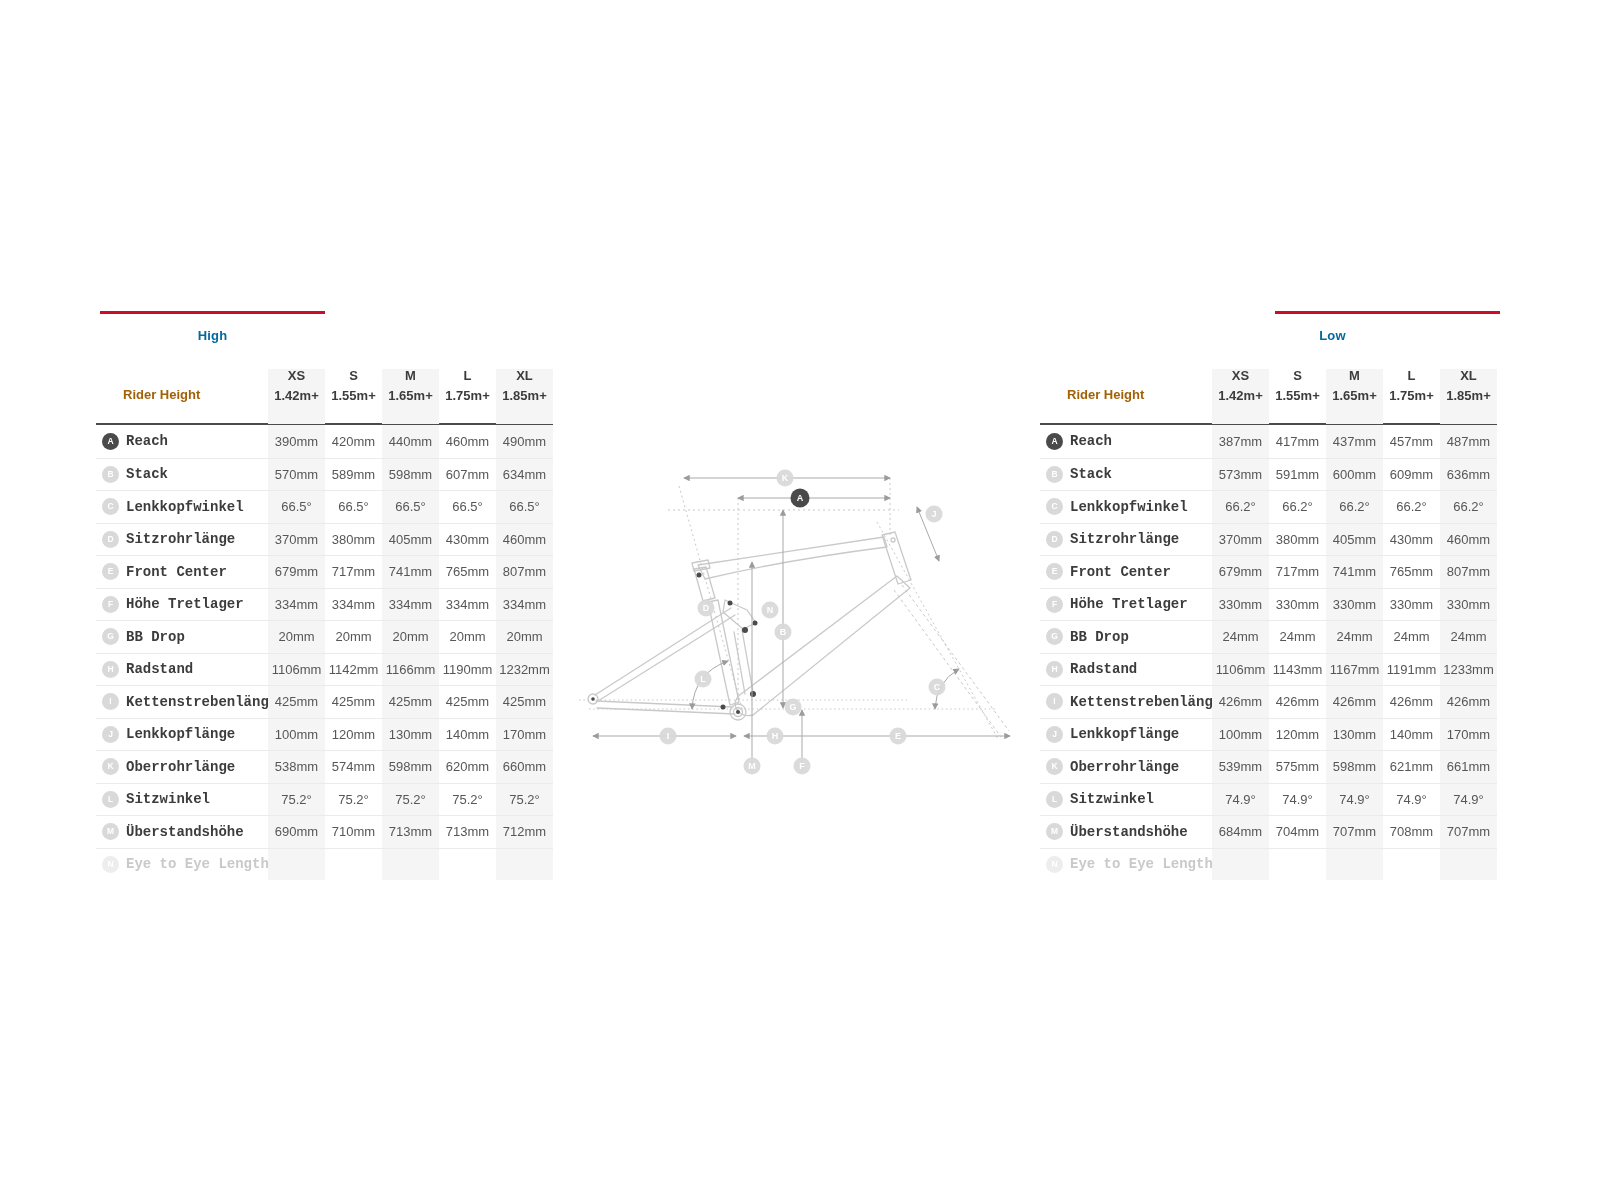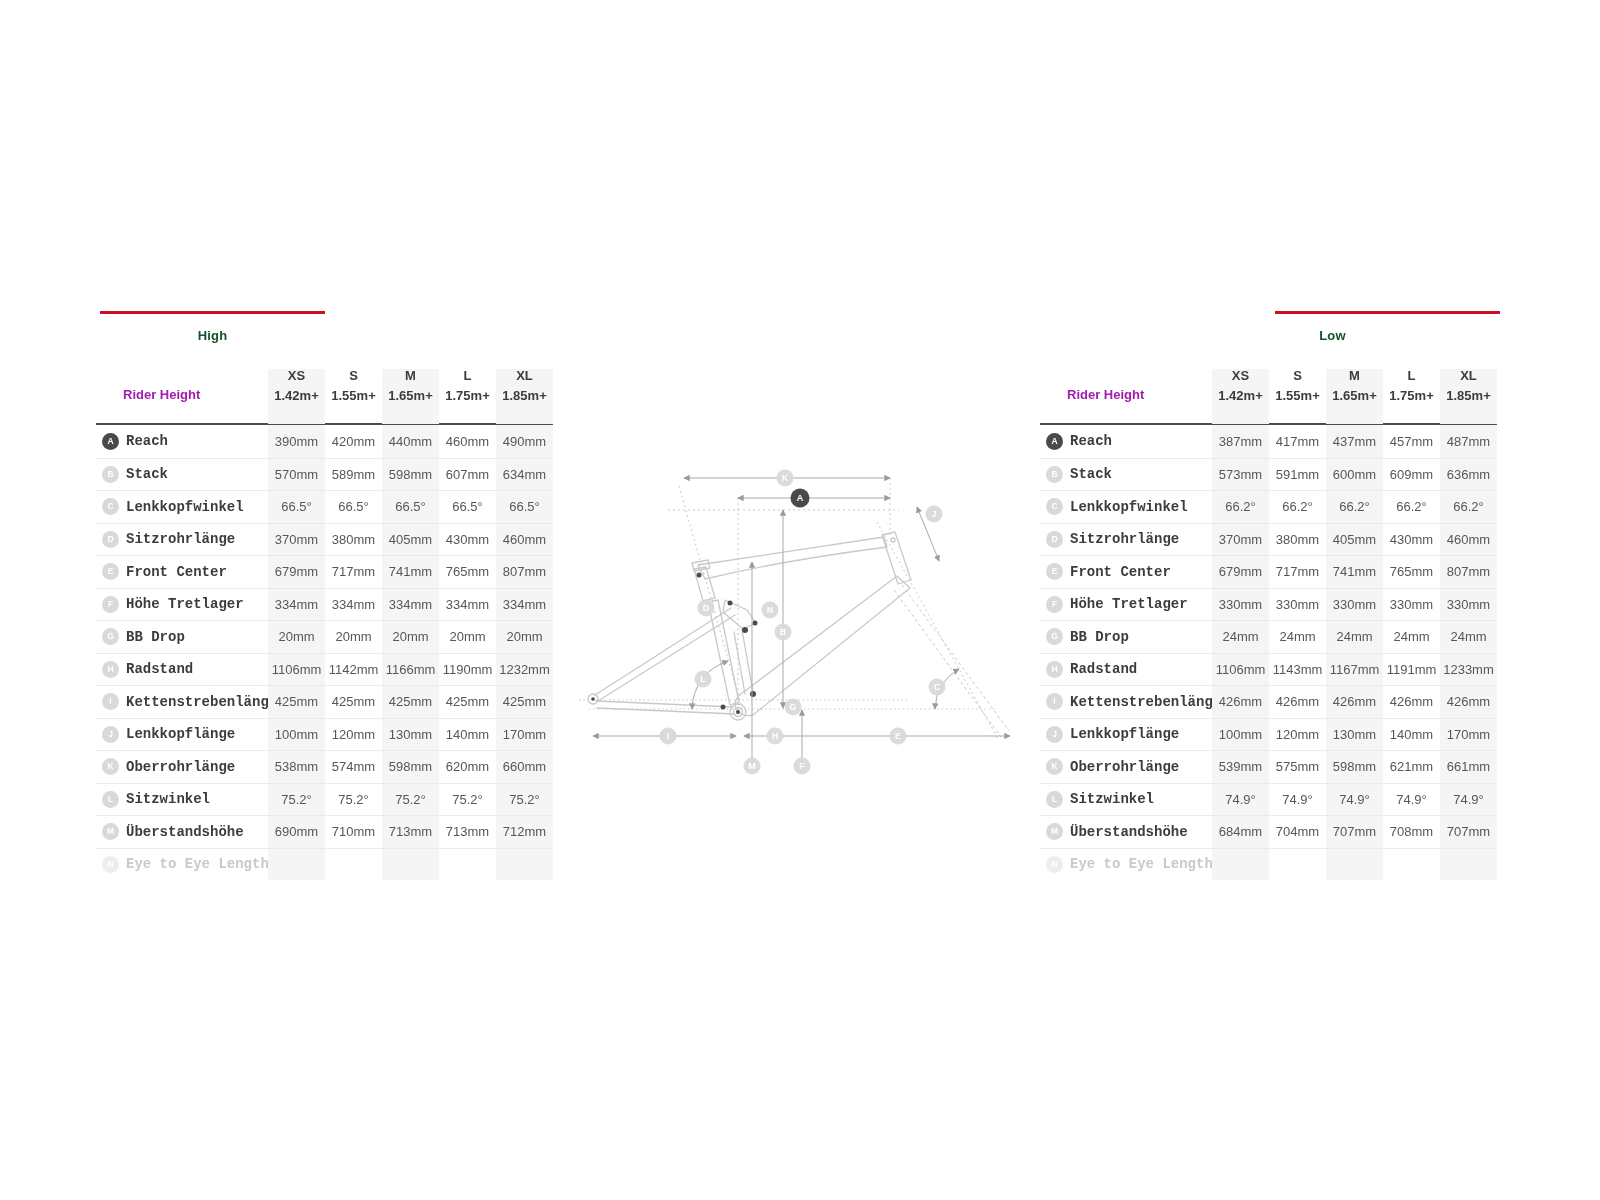--- a/index.html
+++ b/index.html
@@ -4,33 +4,33 @@
 <style>
   *{box-sizing:border-box;}
   html,body{margin:0;padding:0;}
   body{width:1600px;height:1200px;position:relative;background:#ffffff;
        font-family:"Liberation Sans",sans-serif;overflow:hidden;}
 
   .sec-line{position:absolute;top:311px;width:225px;height:3px;background:#cb0d25;}
   .sec-line-high{left:100px;}
   .sec-line-low{left:1275px;}
   .sec-title{position:absolute;top:328px;width:225px;text-align:center;
-             font-size:13px;font-weight:700;color:#14532d;letter-spacing:.2px;cursor:pointer;}
+             font-size:13px;font-weight:700;color:#0369a1;letter-spacing:.2px;cursor:pointer;}
   .sec-title-high{left:100px;}
   .sec-title-low{left:1220px;}
 
   .geo-table{position:absolute;top:369px;width:457px;font-size:13px;}
   .geo-table-high{left:96px;}
   .geo-table-low{left:1040px;}
 
   .geo-header{display:grid;grid-template-columns:172px repeat(5,57px);height:56px;
               border-bottom:2px solid #4b4b4b;}
   .hcell{display:flex;flex-direction:column;justify-content:flex-end;align-items:center;
          padding-bottom:22px;gap:7px;}
-  .label-hcell{align-items:flex-start;padding-left:27px;font-weight:700;color:#a21caf;}
+  .label-hcell{align-items:flex-start;padding-left:27px;font-weight:700;color:#a16207;}
   .hsize,.hheight{font-weight:700;color:#3c3c3c;font-size:13px;line-height:13px;}
   .shaded{background:#f5f5f5;}
 
   .geo-row{display:grid;grid-template-columns:172px repeat(5,57px);height:32.5px;
            border-top:1px solid #ebebeb;align-items:center;}
   .geo-body .geo-row:first-child{border-top:none;}
   .cell{height:100%;}
   .label-cell{display:flex;align-items:center;gap:7px;padding-left:6px;}
   .badge{width:17px;height:17px;border-radius:50%;background:#d9d9d9;color:#fff;
          font-size:8.5px;font-weight:700;line-height:17px;text-align:center;flex:0 0 17px;}

